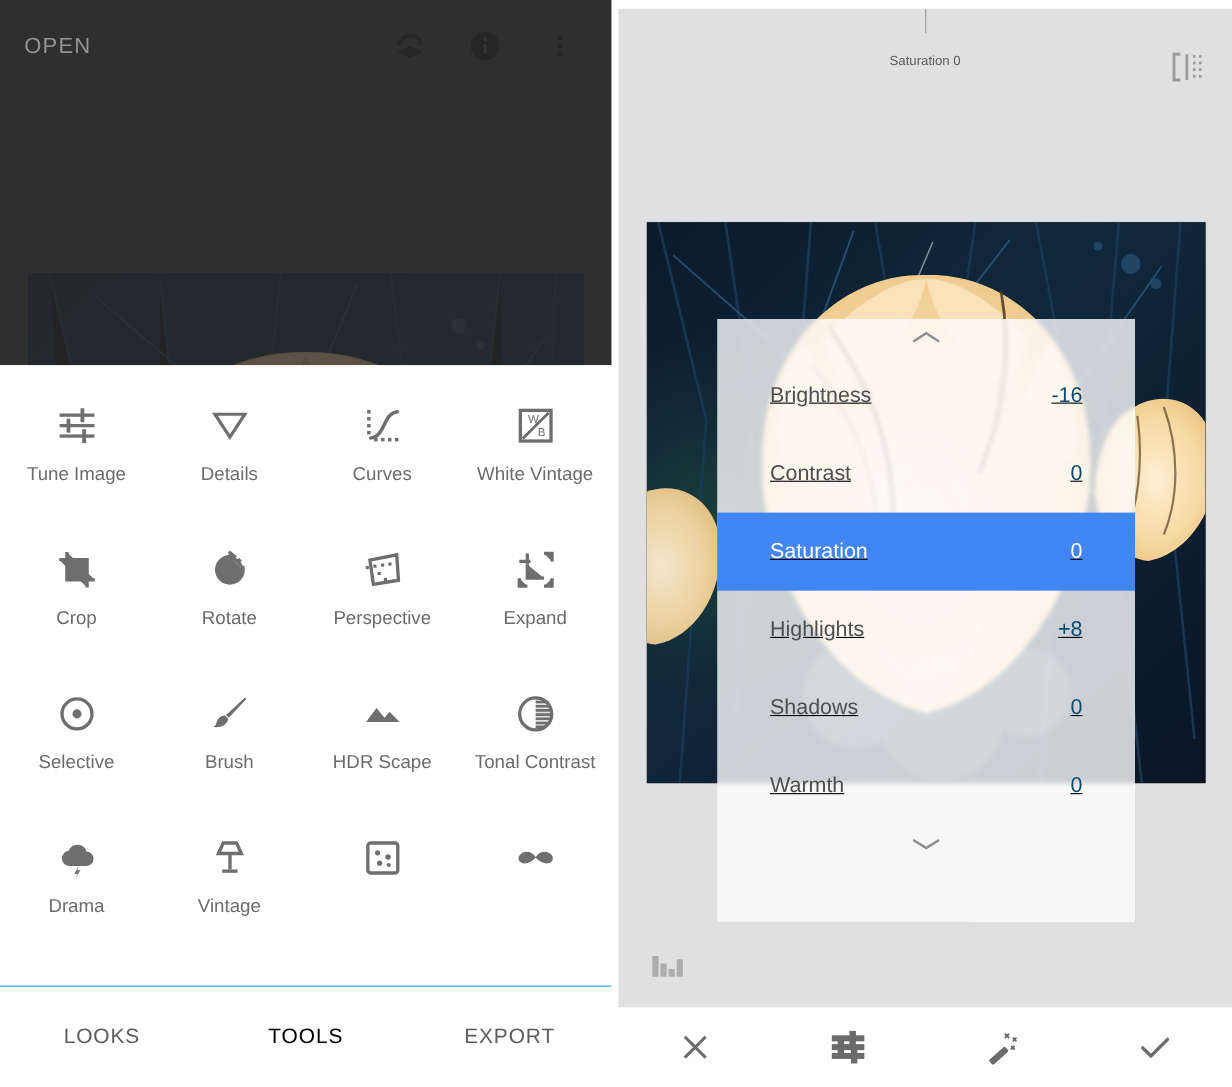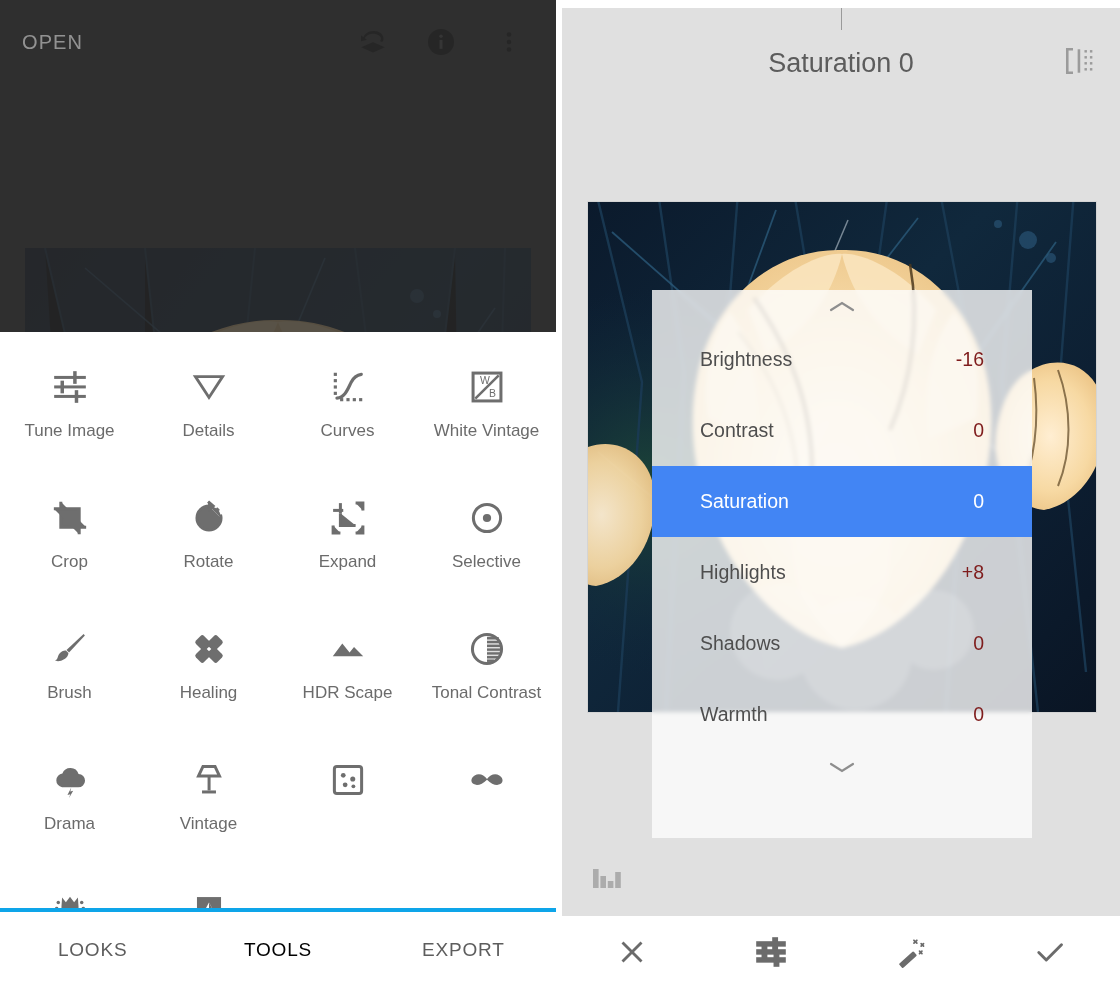--- a/index.html
+++ b/index.html
@@ -58,22 +58,22 @@
   }
   .tool .glyph{ height:46px; display:flex; align-items:flex-start; justify-content:center; }
   .tool .tlabel{
     margin-top:6px; font-size:17px; color:#6b6b6b; text-align:center;
     line-height:21px; max-width:120px;
   }
   .tools-grid svg{ display:block; fill:#6e6e6e; }
 
   
   .left-bottom{
-    position:absolute; left:0; bottom:0; width:556px; height:80px;
-    background:#fff; border-top:4px solid #0ea5e9;
+    position:absolute; left:0; bottom:0; width:556px; height:92px;
+    background:#fff; border-top:1px solid #0ea5e9;
     display:flex; align-items:center;
   }
   .lb-item{
     flex:1; text-align:center; font-size:19px; letter-spacing:.8px;
     color:#5d5d5d;
   }
   .lb-item.active{ color:#000000; }
 
   
   .right-panel{
@@ -83,21 +83,21 @@
   .right-canvas{
     position:absolute; left:0; top:8px; width:558px; height:908px;
     background:#e0e0e0; overflow:hidden;
   }
   .top-tick{
     position:absolute; left:279px; top:0; width:1px; height:22px;
     background:#9a9a9a;
   }
   .right-title{
     position:absolute; left:0; top:40px; width:558px; text-align:center;
-    font-size:27px; color:#5c5c5c;
+    font-size:12px; color:#5c5c5c;
   }
   .compare-icon{
     position:absolute; right:24px; top:38px; width:34px; height:30px;
     opacity:.6;
   }
   .right-photo-wrap{
     position:absolute; left:26px; top:194px; width:508px; height:510px;
     background:#0b1220; overflow:hidden;
     box-shadow:0 0 0 1px rgba(0,0,0,.05);
   }
@@ -108,24 +108,24 @@
     position:absolute; left:90px; top:282px; width:380px; height:548px;
     background:rgba(252,252,252,0.80);
     backdrop-filter:blur(2px);
     z-index:9;
   }
   .chev{ height:34px; display:flex; align-items:center; justify-content:center; }
   .chev svg{ display:block; stroke:#8e8e8e; fill:none; stroke-width:2.2; }
   .adj-list{ }
   .adj-row{
     height:71px; display:flex; align-items:center;
-    padding:0 48px 0 48px; justify-content:space-between;
+    padding:0 48px 0 48px; justify-content:space-between;text-decoration:underline;
   }
   .adj-row .nm{ font-size:19.5px; color:#4e4e4e; }
-  .adj-row .vl{ font-size:19.5px; color:#7f1d1d; }
+  .adj-row .vl{ font-size:19.5px; color:#0c4a6e; }
   .adj-row.selected{ background:#4285f4; }
   .adj-row.selected .nm, .adj-row.selected .vl{ color:#ffffff; }
 
   .hist-icon{
     position:absolute; left:30px; bottom:24px; width:34px; height:28px;
     opacity:.45; z-index:10;
   }
   .right-bottom{
     position:absolute; left:0; bottom:0; width:558px; height:72px;
     background:#fff; display:flex; align-items:center;
@@ -288,20 +288,36 @@
           <div class="glyph">
             <svg width="38" height="38" viewBox="0 0 24 24" fill="none" stroke="#6e6e6e" stroke-width="1.9">
               <path d="M12 4.4 A7.6 7.6 0 1 0 19.6 12" stroke-dasharray="0"></path>
               <path d="M19.6 12 A7.6 7.6 0 0 0 12 4.4" stroke-dasharray="2.2 2.6"></path>
               <path d="M11.4 1.6 L14.6 4.4 L11.4 7"></path>
             </svg>
           </div>
           <div class="tlabel">Rotate</div>
         </div>
 
+        <div class="tool">
+          <div class="glyph">
+            <svg width="38" height="38" viewBox="0 0 24 24">
+              <path d="M4.6 6.4 L20 3.4 L21 18 L6.6 20.4 Z" fill="none" stroke="#6e6e6e" stroke-width="1.9"></path>
+              <g fill="#6e6e6e">
+                <rect x="2.2" y="9.8" width="1.8" height="1.8"></rect>
+                  <rect x="6.6" y="9" width="1.8" height="1.8"></rect>
+                <rect x="11" y="8.4" width="1.8" height="1.8"></rect>
+                  <rect x="15.2" y="7.8" width="1.8" height="1.8"></rect>
+                <rect x="9" y="13.2" width="1.8" height="1.8"></rect>
+                  <rect x="12.6" y="16.6" width="1.8" height="1.8"></rect>
+              </g>
+            </svg>
+          </div>
+          <div class="tlabel">Perspective</div>
+        </div>
 
         <div class="tool">
           <div class="glyph">
             <svg width="38" height="38" viewBox="0 0 24 24" fill="none" stroke="#6e6e6e" stroke-width="1.9">
               <path d="M7.2 2.6 V9"></path>
                 <path d="M2.6 7.2 H9"></path>
               <path d="M16.8 2.6 H21.4 V7.2"></path>
               <path d="M2.6 16.8 V21.4 H7.2"></path>
               <path d="M21.4 16.8 V21.4 H16.8"></path>
               <path d="M7.2 9 V16.8 H16.8"></path>
@@ -323,35 +339,20 @@
         <div class="tool">
           <div class="glyph">
             <svg width="38" height="38" viewBox="0 0 24 24">
               <path d="M20.6 2.6 L21.4 3.4 L11.4 14.2 L9.8 12.6 Z" fill="#6e6e6e"></path>
               <path d="M9.4 13 L11 14.6 C11 16.6 9.2 18.6 6.4 19.4 C4.2 20 2.6 19.4 2.6 19.4 C4.6 18.4 4 16.4 5.4 14.8 C6.6 13.4 8.2 12.8 9.4 13 Z" fill="#6e6e6e"></path>
             </svg>
           </div>
           <div class="tlabel">Brush</div>
         </div>
 
-        <div class="tool">
-          <div class="glyph">
-            <svg width="38" height="38" viewBox="0 0 24 24" fill="#6e6e6e">
-              <g transform="rotate(45 12 12)">
-                <rect x="2.4" y="8.4" width="8.6" height="7.2" rx="1.6"></rect>
-                <rect x="13" y="8.4" width="8.6" height="7.2" rx="1.6"></rect>
-              </g>
-              <g transform="rotate(-45 12 12)">
-                <rect x="2.4" y="8.4" width="8.6" height="7.2" rx="1.6"></rect>
-                <rect x="13" y="8.4" width="8.6" height="7.2" rx="1.6"></rect>
-              </g>
-            </svg>
-          </div>
-          <div class="tlabel">Healing</div>
-        </div>
 
         <div class="tool">
           <div class="glyph">
             <svg width="38" height="38" viewBox="0 0 24 24" fill="#6e6e6e">
               <path d="M2.4 16.6 L8.4 8.6 L13 14.2 L15.8 10.8 L21.6 16.6 Z"></path>
             </svg>
           </div>
           <div class="tlabel">HDR Scape</div>
         </div>
 

